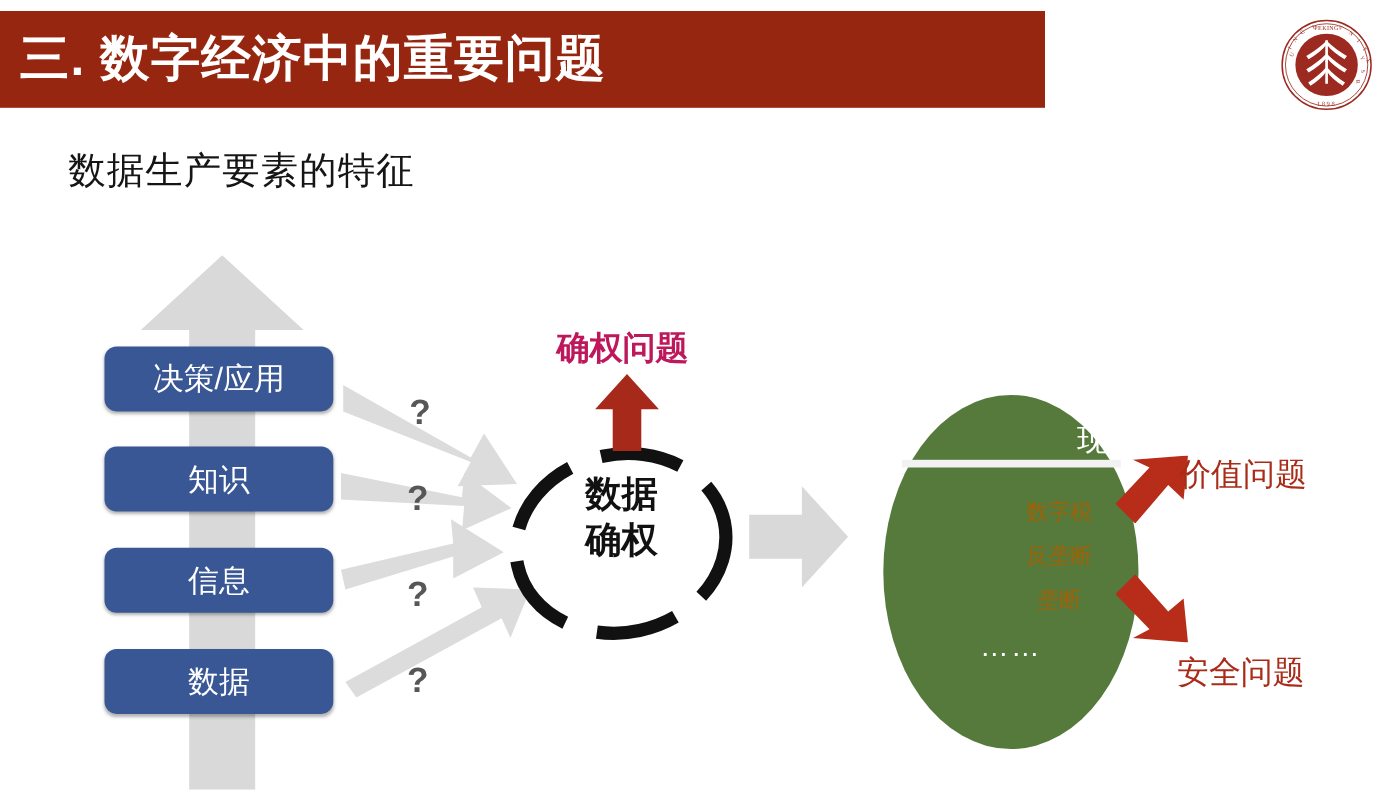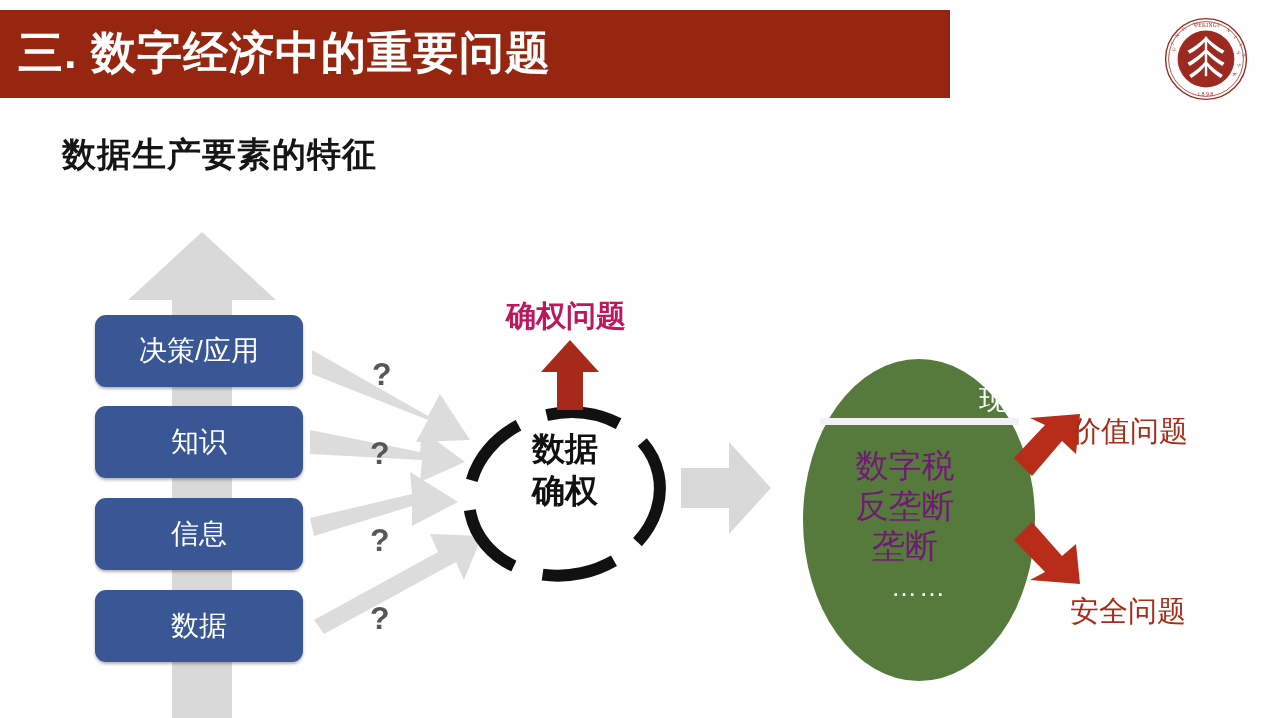--- a/index.html
+++ b/index.html
@@ -48,41 +48,41 @@
     width: 86px;
     height: 86px;
   }
 
   
   #subtitle {
     position: absolute;
     left: 62px;
     top: 122px;
     font-size: 34px;
-    font-weight: bold;
+    font-weight: normal;
     color: #151515;
     letter-spacing: 1px;
     white-space: nowrap;
   }
 
   
   #big-up-arrow {
     position: absolute;
     left: 128px;
     top: 222px;
     width: 148px;
     height: 486px;
   }
 
   
   .blue-box {
     position: absolute;
     left: 95px;
     width: 208px;
-    height: 72px;
+    height: 59px;
     background: #3a5795;
     border-radius: 11px;
     box-shadow: 0 2px 3px rgba(0,0,0,0.30);
     color: #ffffff;
     font-size: 28px;
     display: flex;
     align-items: center;
     justify-content: center;
     white-space: nowrap;
   }
@@ -181,26 +181,26 @@
   #ellipse-rule {
     position: absolute;
     left: 820px;
     top: 408px;
     width: 199px;
     height: 7px;
     background: #f2f2f2;
   }
   #ellipse-items {
     position: absolute;
-    left: 789px;
+    left: 847px;
     top: 436px;
     width: 232px;
     text-align: center;
-    font-size: 33px;
-    color: #701a75;
+    font-size: 20px;
+    color: #a16207;
     line-height: 40px;
   }
   #ellipse-dots {
     position: absolute;
     left: 803px;
     top: 562px;
     width: 232px;
     text-align: center;
     font-size: 26px;
     color: #ffffff;

